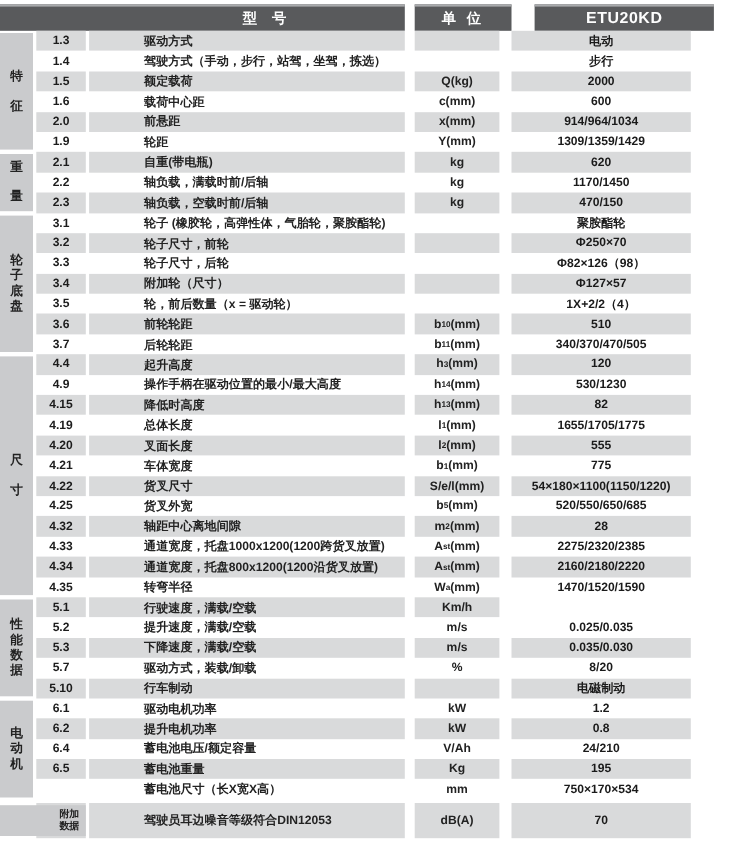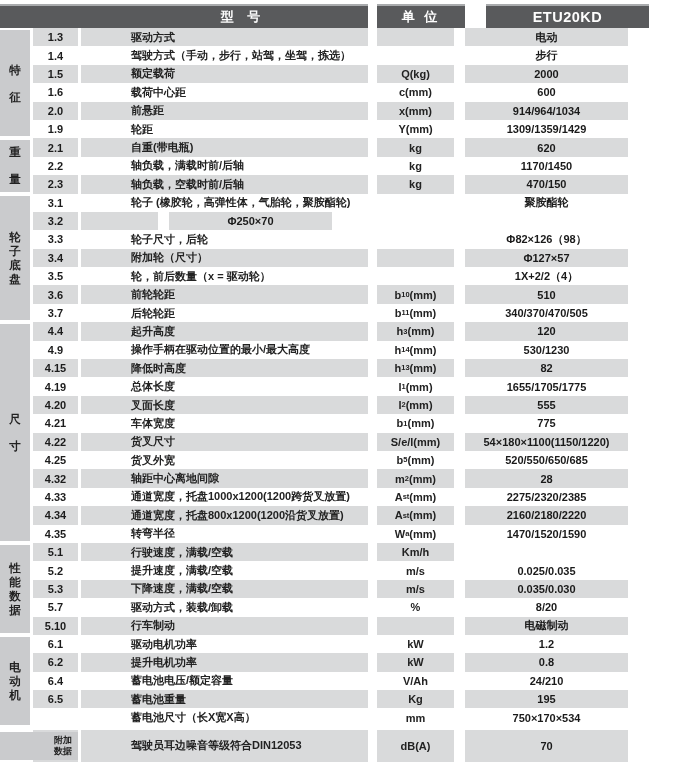--- a/index.html
+++ b/index.html
@@ -138,20 +138,21 @@
         <div class="c c-num">3.1</div>
         <div class="c c-desc">轮子 (橡胶轮，高弹性体，气胎轮，聚胺酯轮)</div>
         <div class="c c-unit">
           <span></span>
         </div>
         <div class="c c-val">聚胺酯轮</div>
       </div>
       <div class="row striped">
         <div class="c c-space"></div>
         <div class="c c-num">3.2</div>
+        <div class="c c-desc">轮子尺寸，前轮</div>
         <div class="c c-unit">
           <span></span>
         </div>
         <div class="c c-val">Φ250×70</div>
       </div>
       <div class="row">
         <div class="c c-space"></div>
         <div class="c c-num">3.3</div>
         <div class="c c-desc">轮子尺寸，后轮</div>
         <div class="c c-unit">

